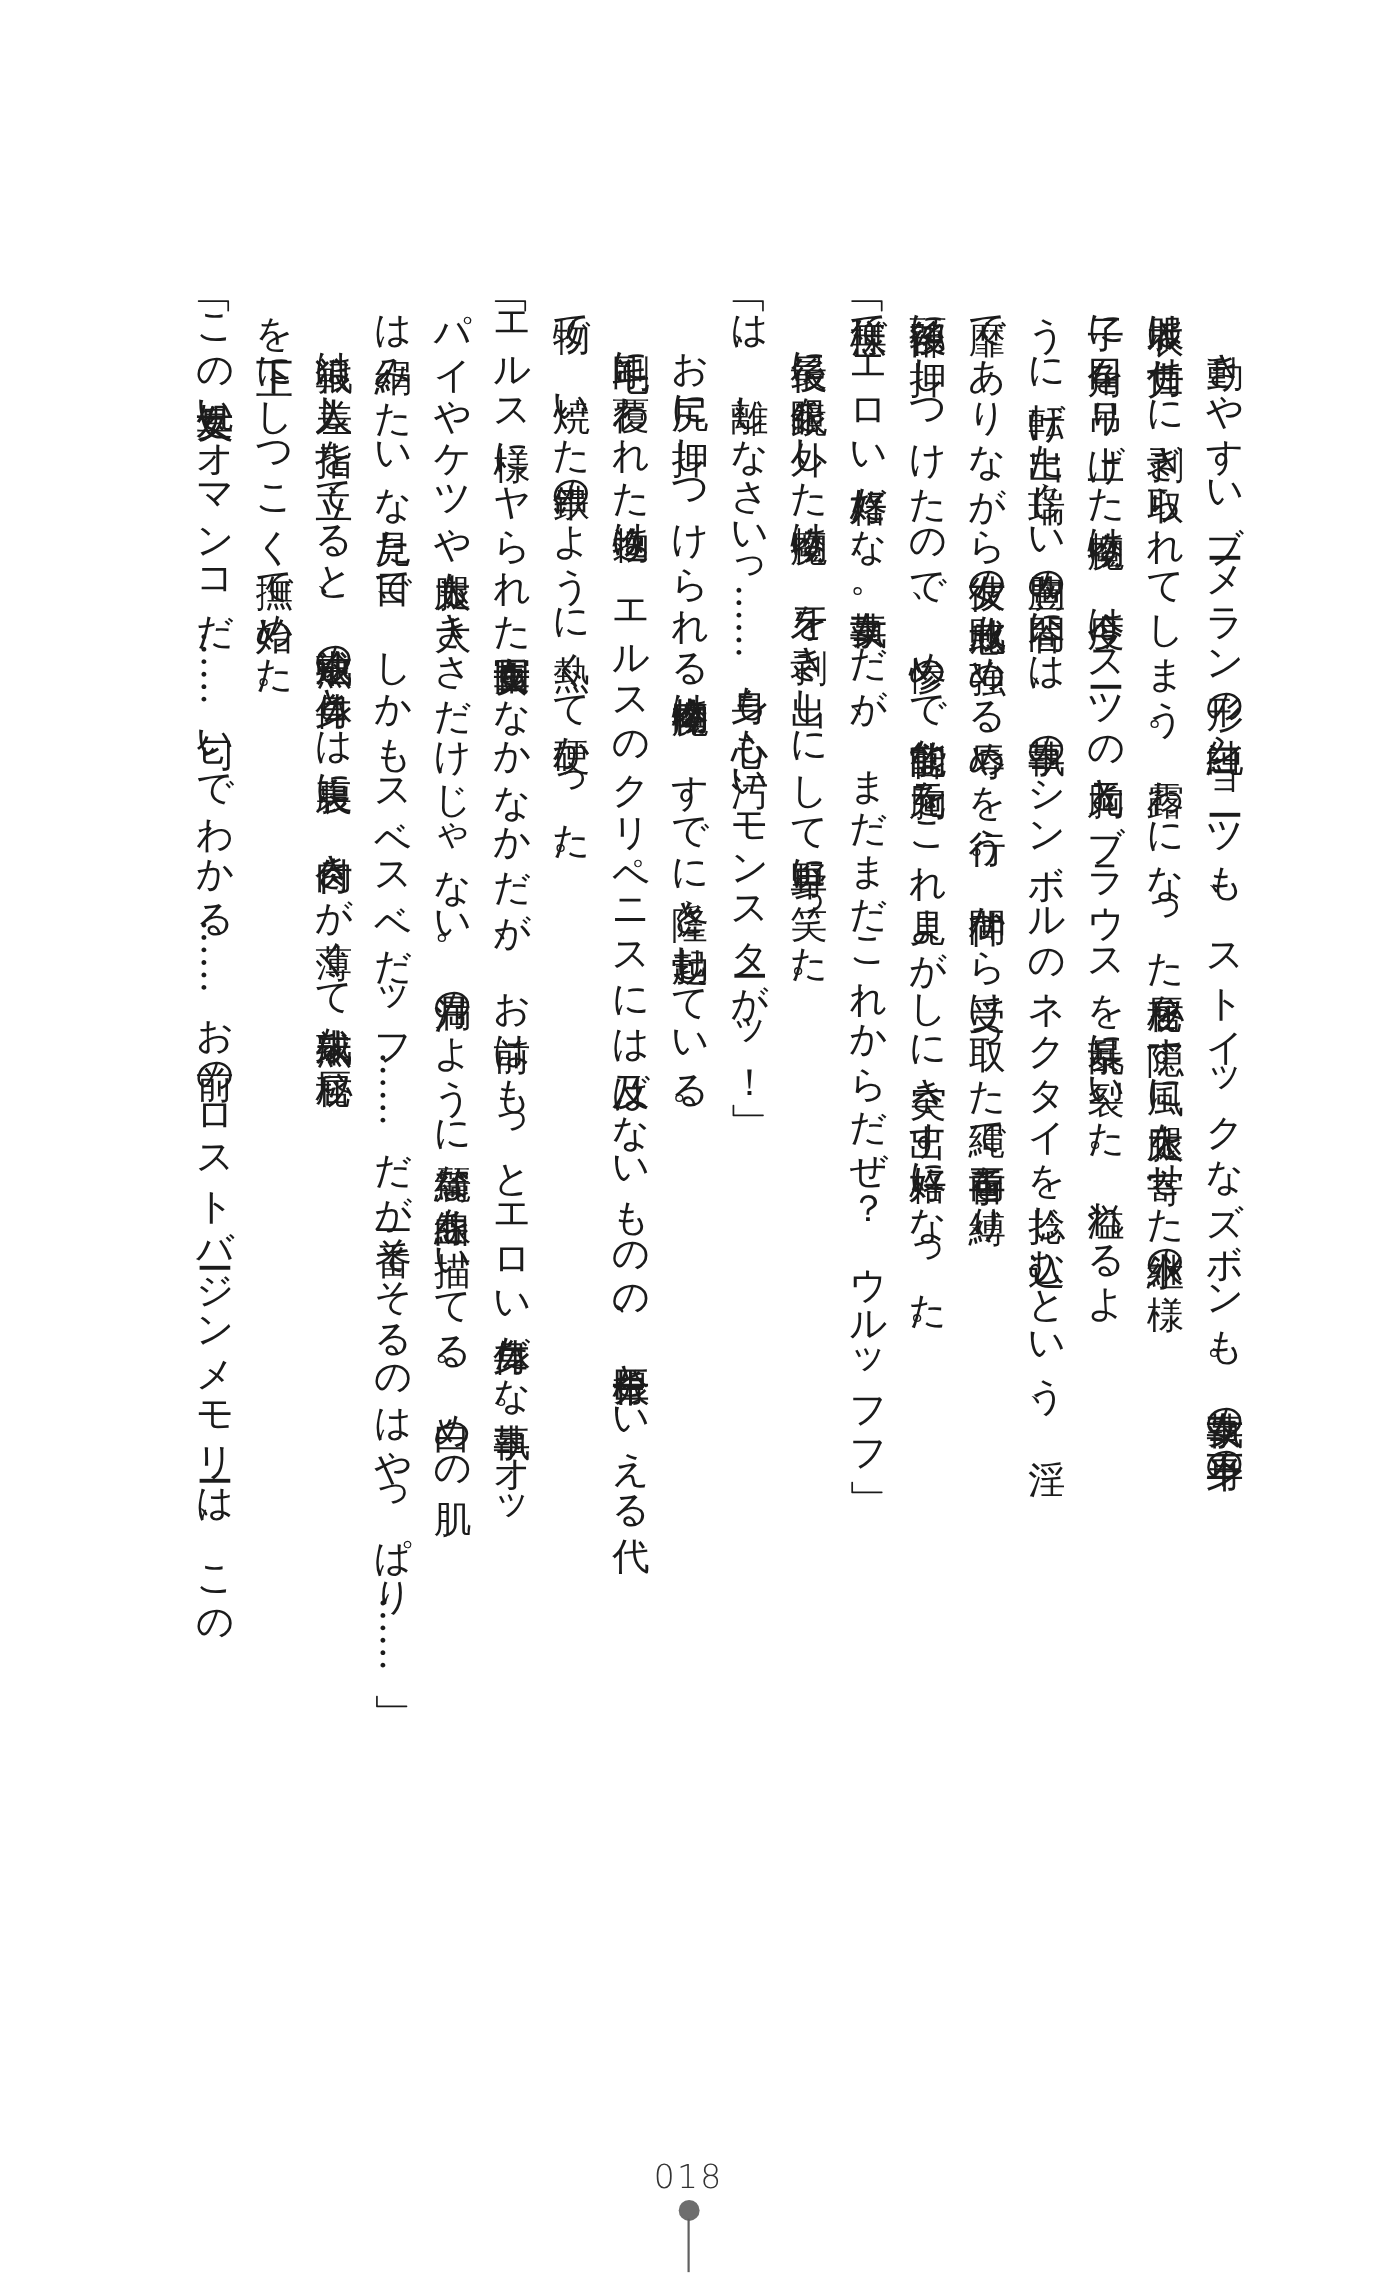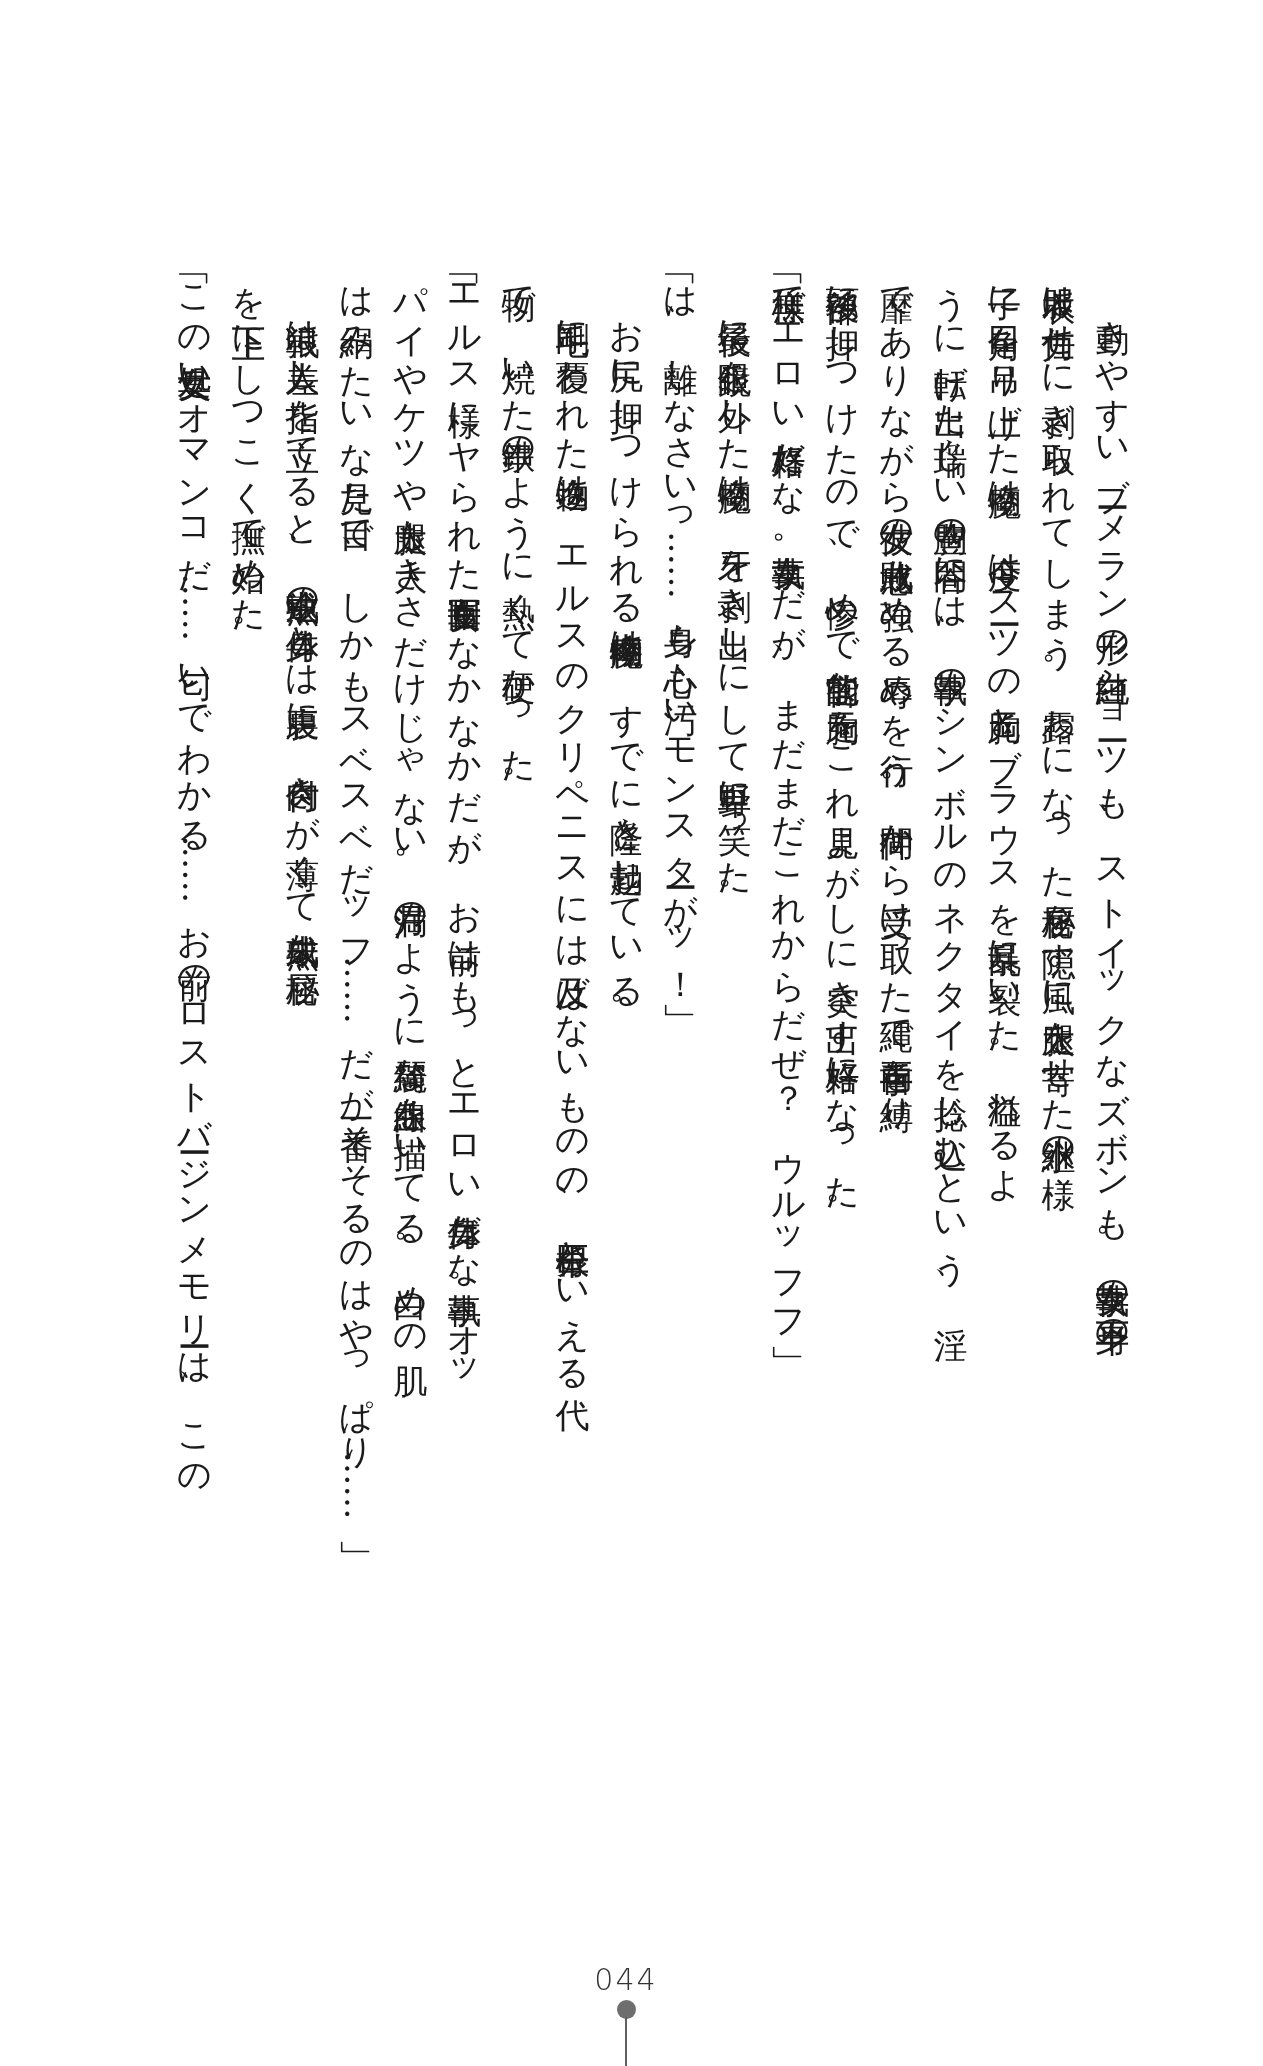--- a/index.html
+++ b/index.html
@@ -85,17 +85,17 @@
     <p class="tcol">　剛毛に覆われた逸物は、エルスのクリペニスには及ばないものの、十分巨根といえる代</p>
     <p class="tcol">物で、焼いた鉄串のように熱くて硬かった。</p>
     <p class="tcol">「エルス様にヤられた女軍団長もなかなかだが、お前はもっとエロい身体だな執事。オッ</p>
     <p class="tcol">パイやケツや太腿も大きさだけじゃない。満月のように綺麗な曲線を描いてる。白めの肌</p>
     <p class="tcol">は絹みたいな見た目で、しかもスベスベだッフ……だが一番そそるのはやっぱり……」</p>
     <p class="tcol">　戦狼は人差し指を立てると、熟成途中の身体とは裏腹に、肉付きが薄くて未成熟な秘唇</p>
     <p class="tcol">を上下にしつこく撫で始めた。</p>
     <p class="tcol">「この処女臭いオマンコだ……匂いでわかる……お前のロストバージンメモリーは、この</p>
   </main>
 
-  <div class="page-number">044</div>
+  <div class="page-number">018</div>
   <span class="footer-dot"></span>
   <span class="footer-line"></span>
 
 </div>
 
 </body></html>

